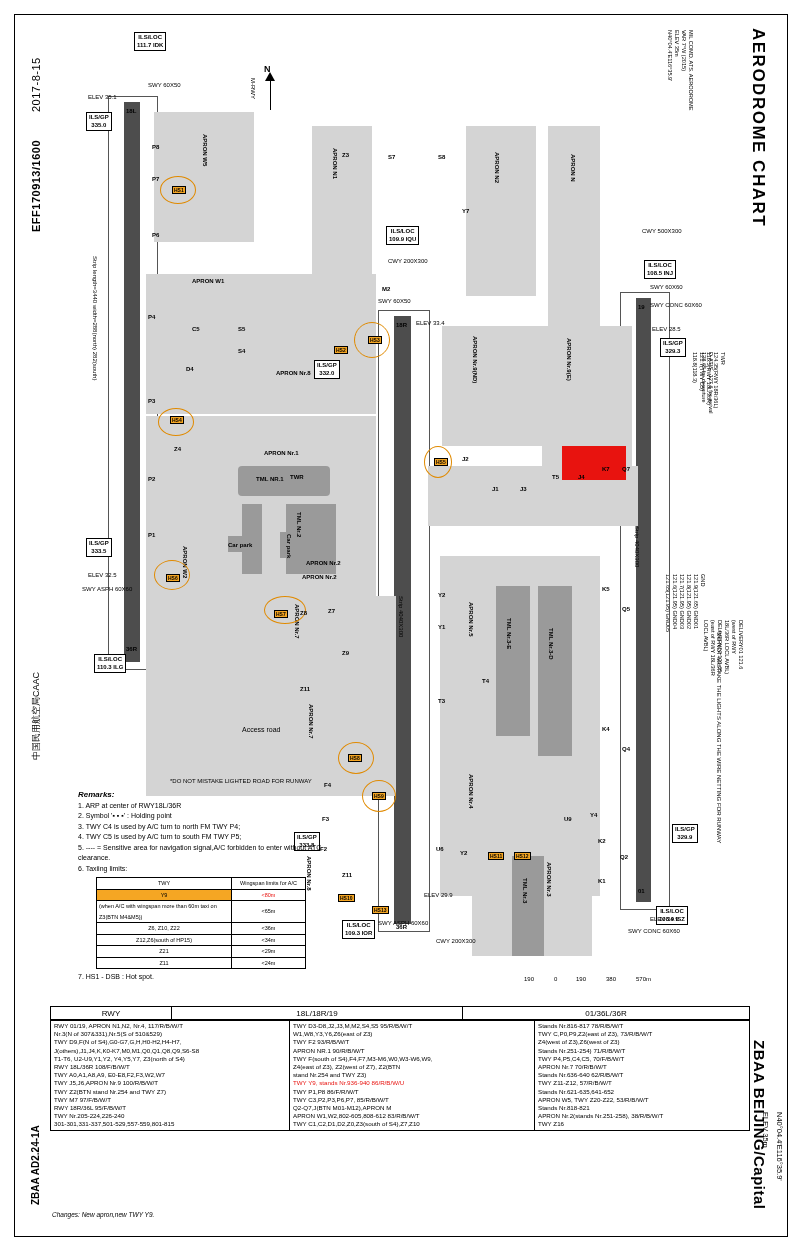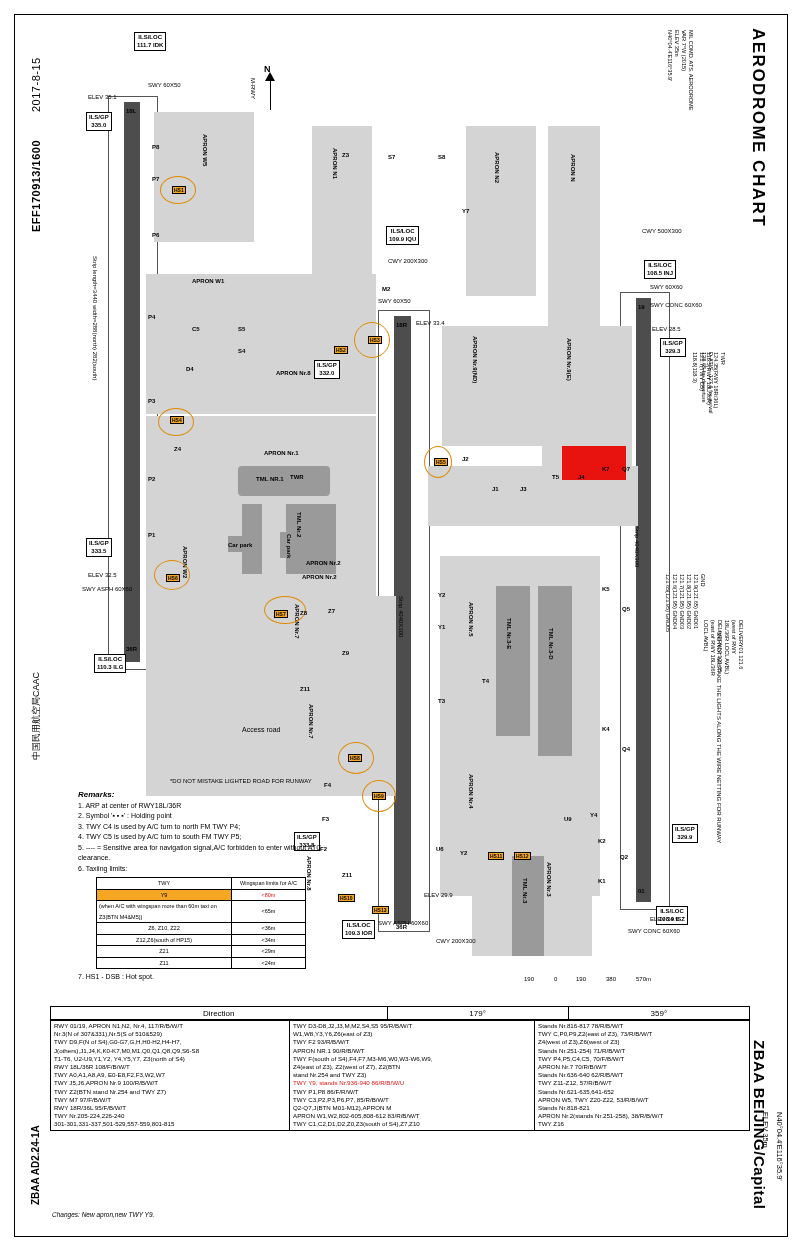--- a/index.html
+++ b/index.html
@@ -332,24 +332,24 @@
             <td style="text-align:center;">&lt;24m</td>
           </tr>
     </tbody>
       </table>
     <span>7.  HS1 - DSB : Hot spot.</span>
   </div>
 
   <div class="btm">
     <table class="rwytab">
       <tbody>
-      <tr>
-        <td>Direction</td>
-        <td>179°</td>
-        <td>359°</td>
+          <tr>
+        <td style="width:120px;">RWY</td>
+        <td style="width:290px;">18L/18R/19</td>
+        <td>01/36L/36R</td>
       </tr>
     </tbody>
       </table>
     <table class="pcn">
       <tbody>
       <tr>
         <td style="width:232px;">
           <div>RWY 01/19, APRON N1,N2, Nr.4,        117/R/B/W/T</div>
           <div>Nr.3(N of 307&amp;331),Nr.5(S of 510&amp;529)</div>
           <div>TWY D9,F(N of S4),G0-G7,G,H,H0-H2,H4-H7,</div>

